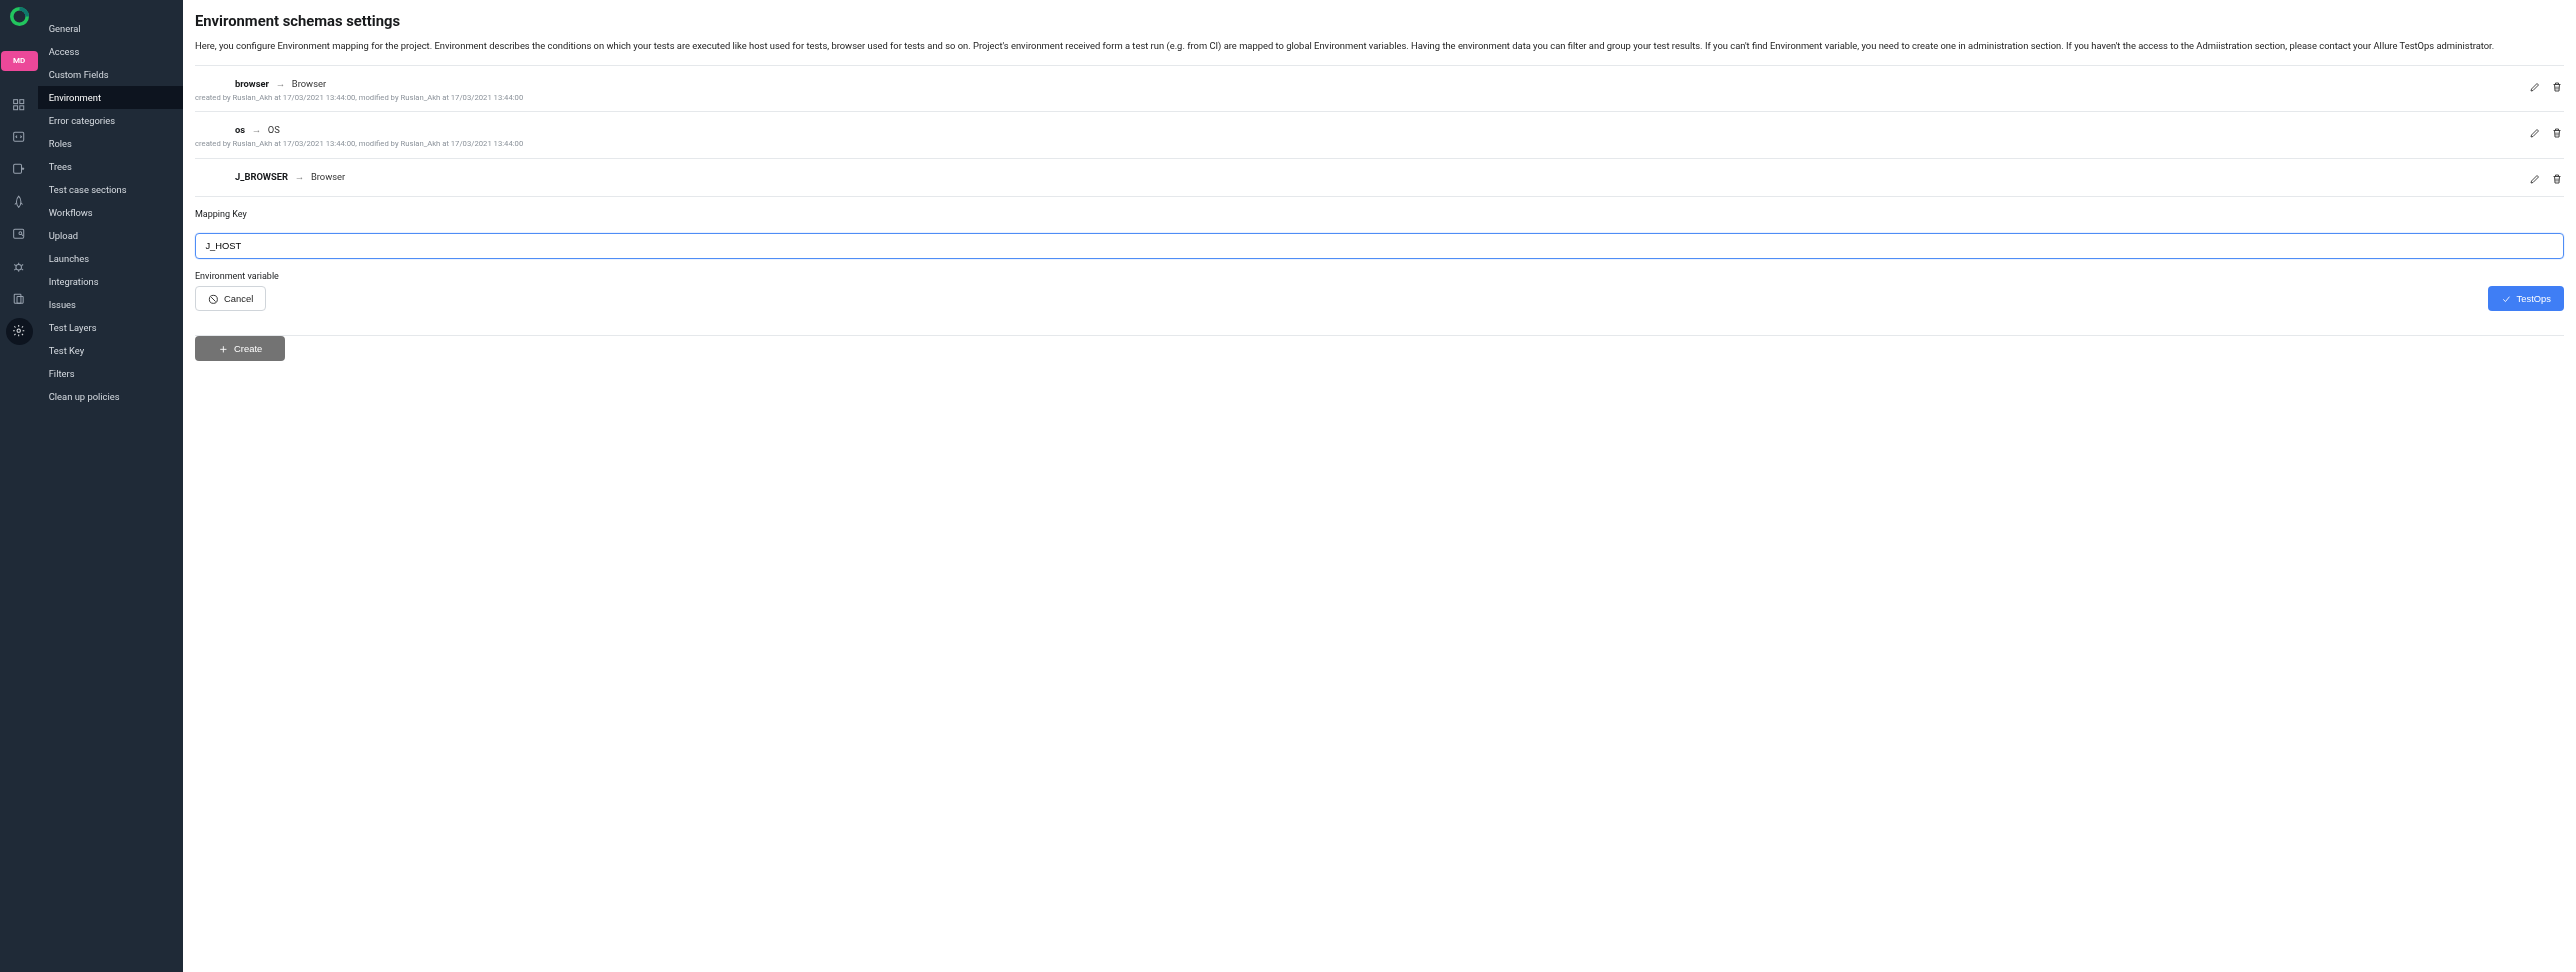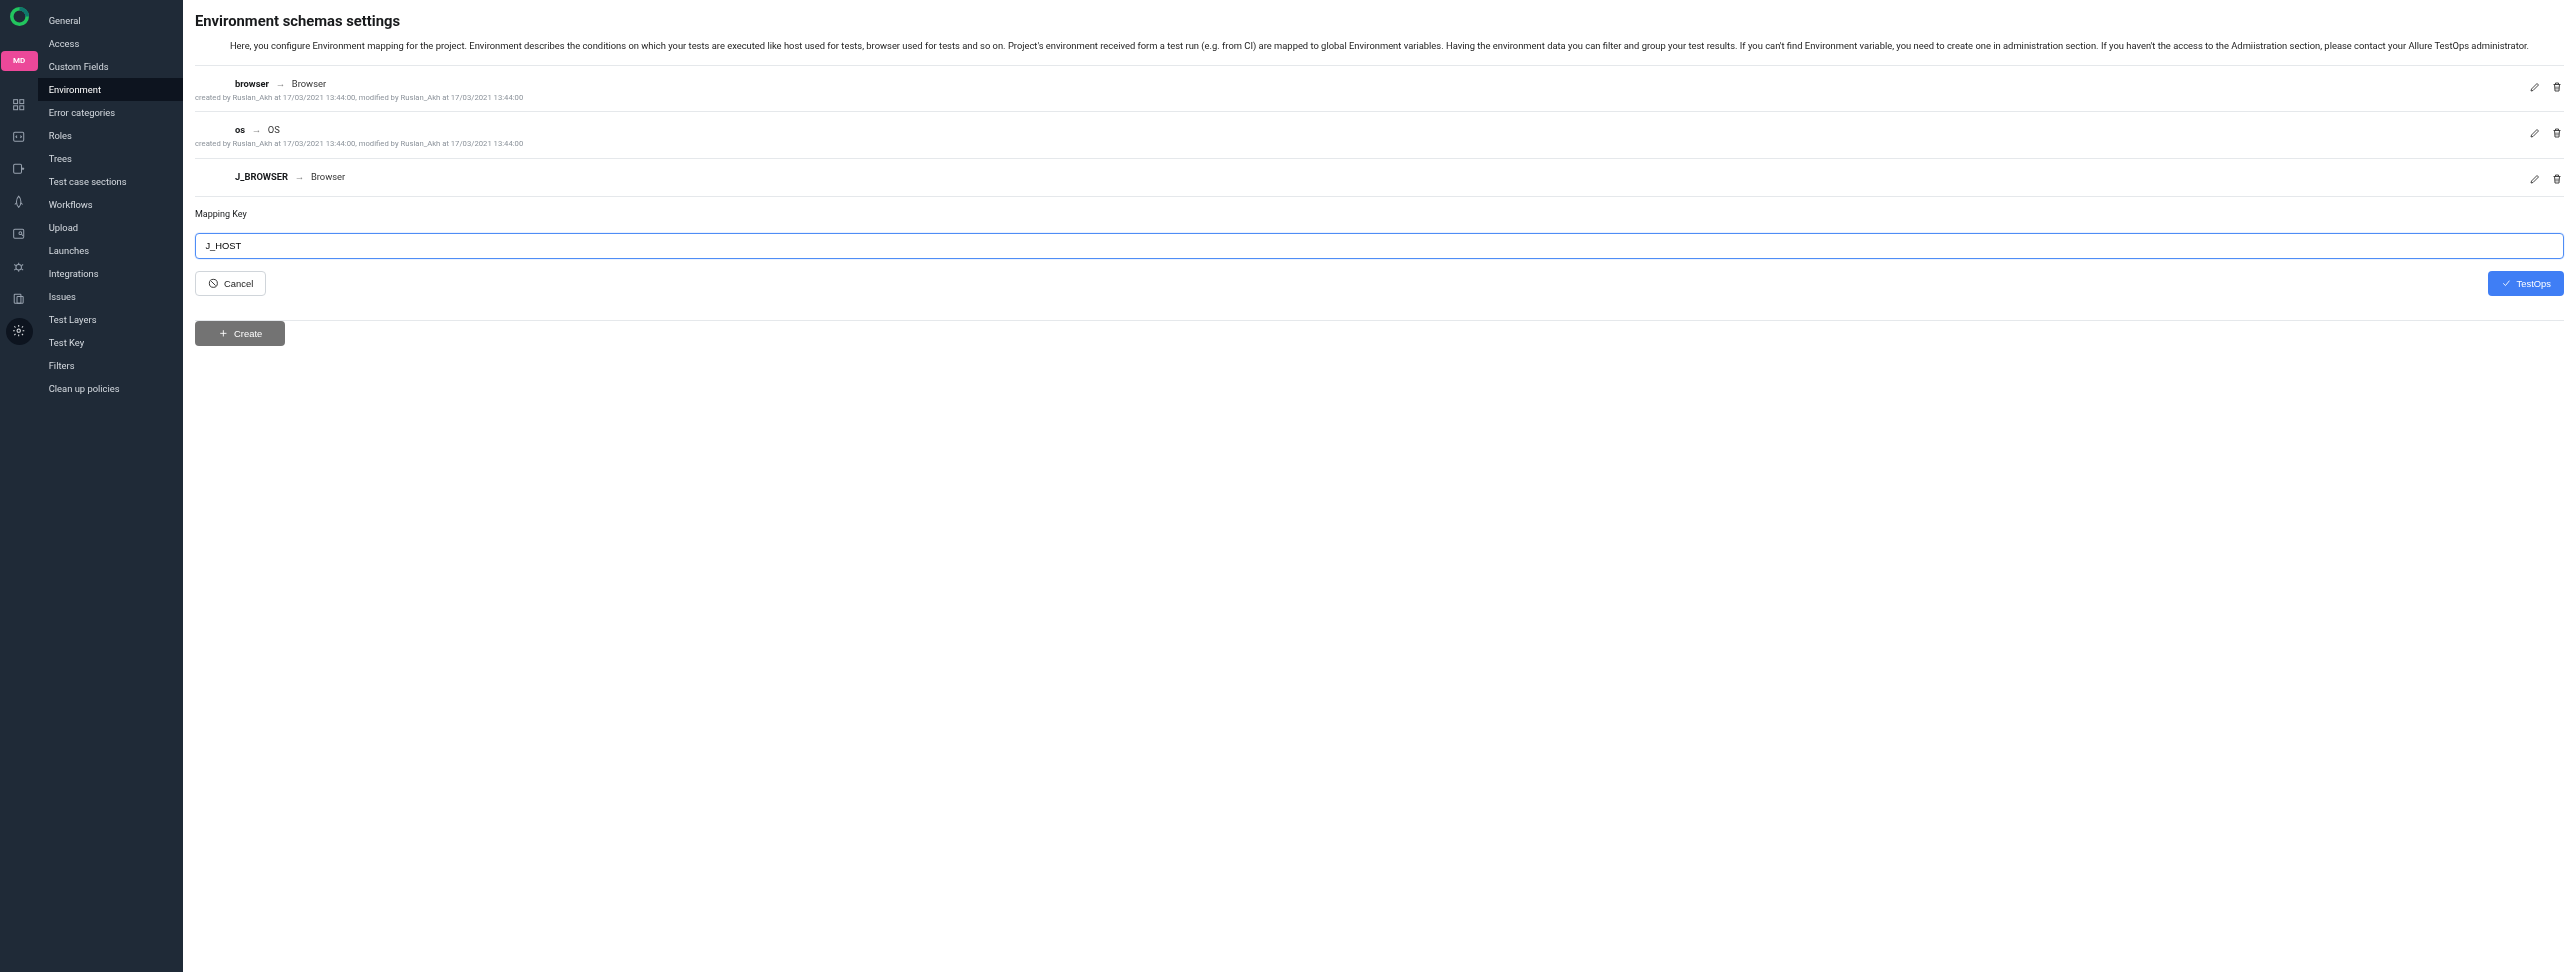--- a/index.html
+++ b/index.html
@@ -4,26 +4,26 @@
 <style>
 * { margin:0; padding:0; box-sizing:border-box; }
 body { font-family:-apple-system,BlinkMacSystemFont,"Segoe UI",Roboto,sans-serif; font-size:9.4px; color:#181a1c; background:#fff; }
 .app { display:flex; height:100vh; min-height:397px; }
 .rail { width:38px; background:#1f2a37; display:flex; flex-direction:column; align-items:center; padding-top:6.7px; gap:5.4px; }
 .rail .logo { width:19px; height:19px; }
 .rail .avatar { width:37px; height:19.5px; border-radius:4px; background:#ec4899; color:#fff; display:flex; align-items:center; justify-content:center; font-size:8px; font-weight:600; margin-top:20px; margin-bottom:14.8px; }
 .rail .ricon { width:27px; height:27px; border-radius:50%; display:flex; align-items:center; justify-content:center; color:#99a3b0; cursor:pointer; }
 .rail .ricon.active { background:#0d141f; color:#e6e8eb; }
 .rail .ricon svg { width:13.4px; height:13.4px; }
-.sidenav { width:145px; background:#1f2a37; color:#c7ced7; padding-top:9px; }
+.sidenav { width:145px; background:#1f2a37; color:#c7ced7; padding-top:17px; }
 .sidenav .navitem { padding:6px 10.7px; font-size:9.4px; cursor:pointer; color:#d6dbe1; }
 .sidenav .navitem.active { background:#0d141f; color:#fff; }
 .main { flex:1; padding:12px 12px 12px 12px; overflow:auto; }
 .main h1 { font-size:14.8px; font-weight:700; margin-bottom:9.4px; }
-.desc { font-size:9.4px; line-height:1.45; color:#222; margin-bottom:5.4px;text-align:center; }
+.desc { font-size:9.4px; line-height:1.45; color:#222; margin-bottom:5.4px; }
 .hr { border:none; border-top:0.7px solid #e5e8eb; margin:12px 0 0 0; }
 .row { display:flex; align-items:flex-start; justify-content:space-between; padding:12px 0 9.4px 0; border-bottom:0.7px solid #e5e8eb; }
 .row .left { flex:1; }
 .row .title { font-size:9.4px; display:flex; align-items:center; gap:6.7px;padding-left:40px; }
 .row .title .key { font-weight:700; }
 .row .title .arrow { color:#888; }
 .row .title .val { color:#333; }
 .row .meta { font-size:7.7px; color:#8b929a; margin-top:4px; }
 .row .actions { display:flex; gap:6.7px; padding-top:1.3px; }
 .iconbtn { width:14.8px; height:14.8px; display:flex; align-items:center; justify-content:center; cursor:pointer; color:#333; }
@@ -195,20 +195,21 @@
             <svg viewBox="0 0 24 24" fill="none" stroke="currentColor" stroke-width="1.8">
               <path d="M5 7h14M9 7V4h6v3M7 7l1 13h8l1-13M10 11v6M14 11v6"></path>
             </svg>
           </div>
       </div>
     </div>
 
     <div class="form">
       <label class="label">Mapping Key</label>
       <input class="input" style="margin-bottom: 12px; margin-top: 8px;" value="J_HOST">
+      <label class="label">Environment variable</label>
       <div class="formrow">
         <button class="btn btn-cancel">
           <svg viewBox="0 0 24 24" fill="none" stroke="currentColor" stroke-width="2">
               <circle cx="12" cy="12" r="9"></circle>
               <path d="M7 7l10 10"></path>
             </svg>
           <span>Cancel</span>
         </button>
         <button class="btn btn-submit">
           <svg viewBox="0 0 24 24" fill="none" stroke="currentColor" stroke-width="2">

